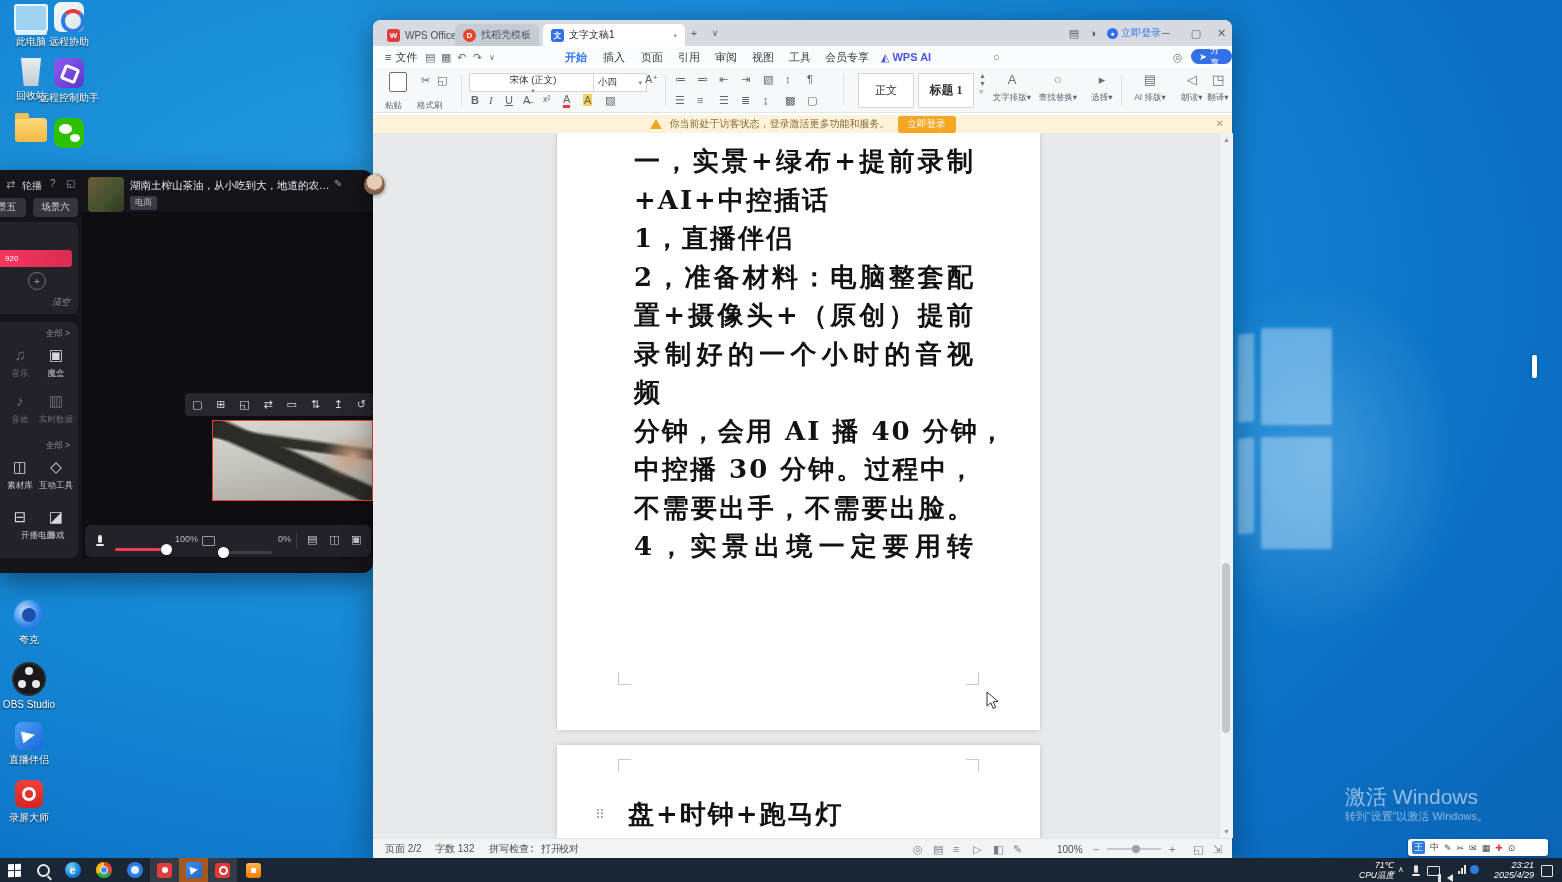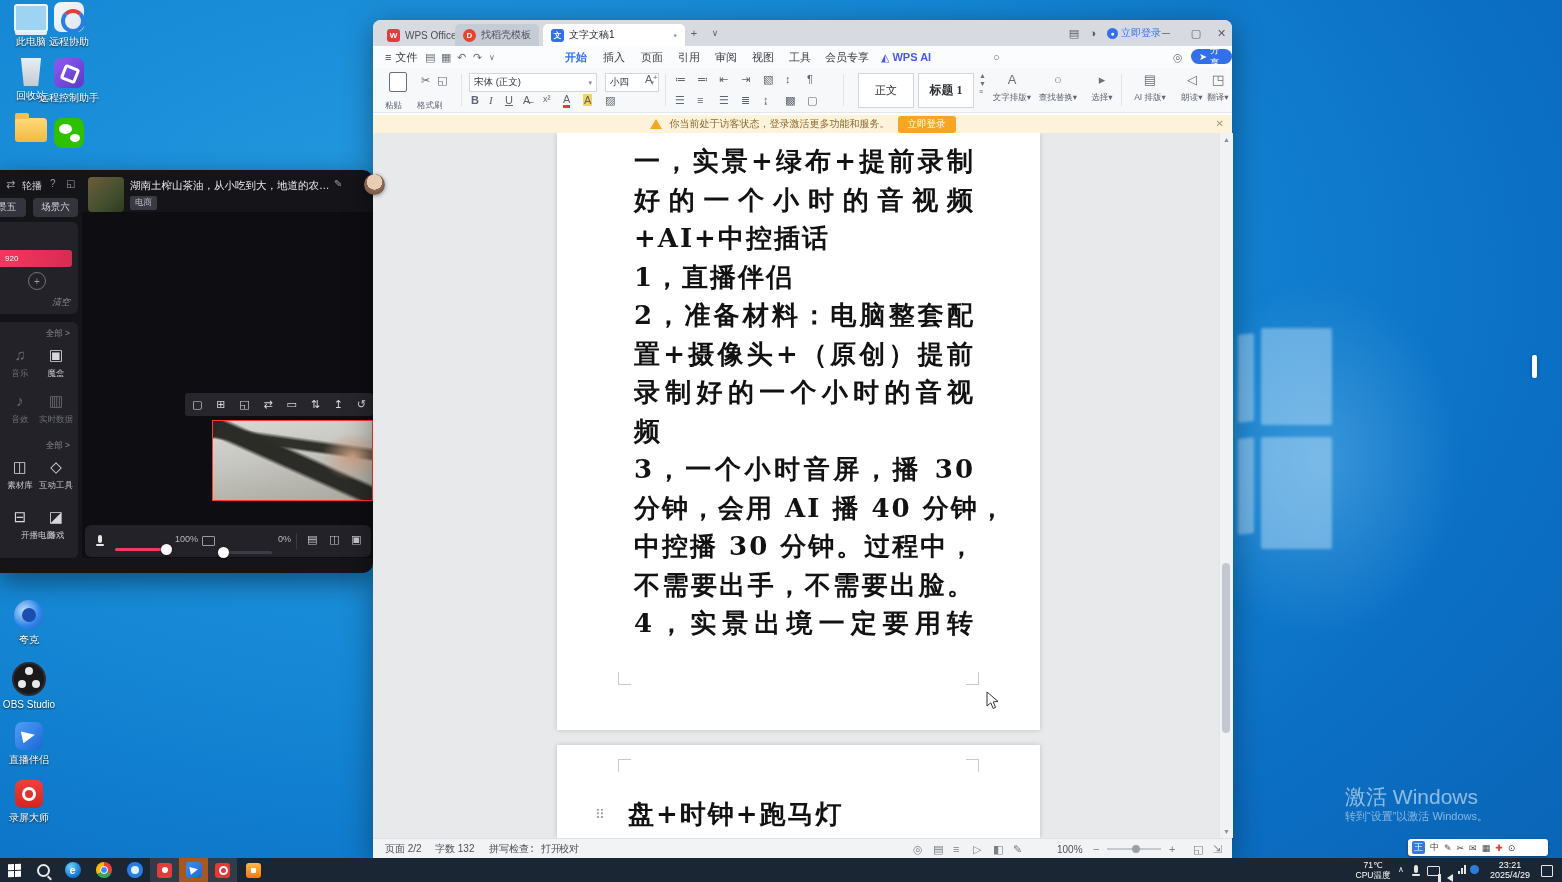--- a/index.html
+++ b/index.html
@@ -112,21 +112,21 @@
   .tkq{width:16px;height:16px;border-radius:50%;background:#2a7de2;position:relative;}
   .tkq::after{content:"";position:absolute;left:4px;top:4px;width:8px;height:8px;border-radius:50%;background:#dff0ff;}
   .tkred{width:15px;height:15px;border-radius:3px;background:#e23c3c;position:relative;}
   .tkred::after{content:"";position:absolute;left:4.5px;top:4.5px;width:6px;height:6px;border-radius:50%;background:#fff;}
   .tkzb{width:16px;height:16px;border-radius:3px;background:linear-gradient(135deg,#3e8ef0,#1f66d0);position:relative;}
   .tkzb::after{content:"";position:absolute;left:4px;top:4px;width:0;height:0;border-left:8px solid #fff;border-top:4px solid transparent;border-bottom:4px solid transparent;transform:rotate(-12deg);}
   .tko{width:15px;height:15px;border-radius:3px;background:#e53935;position:relative;}
   .tko::after{content:"";position:absolute;left:3.5px;top:3.5px;width:5px;height:5px;border:2.5px solid #fff;border-radius:50%;}
   .tkor{width:15px;height:15px;border-radius:3px;background:linear-gradient(180deg,#ffb74d,#f57c00);position:relative;}
   .tkor::after{content:"";position:absolute;left:5px;top:5px;width:5px;height:5px;background:#fff;border-radius:1px;}
-  .tray-txt{color:#fff;font-size:8.5px;line-height:10px;text-align:center;}
+  .tray-txt{color:#fff;font-size:8.5px;line-height:10px;text-align:right;font-style:italic;}
   .mic-ic{width:4px;height:8px;border-radius:2px;background:#e6e6e6;position:relative;}
   .mic-ic::after{content:"";position:absolute;left:-2px;bottom:-3px;width:8px;height:2px;background:#e6e6e6;border-radius:1px;}
   .mon-ic{width:11px;height:8px;border:1.5px solid #e6e6e6;border-radius:1px;}
   .spk-ic{width:0;height:0;border-top:4px solid transparent;border-bottom:4px solid transparent;border-right:6px solid #e6e6e6;position:relative;}
   .spk-ic::before{content:"";position:absolute;left:-9px;top:-4px;width:3px;height:8px;background:#e6e6e6;}
   .sig{display:flex;align-items:flex-end;gap:1px;}
   .sig div{width:2px;background:#e6e6e6;}
   
   #ime{left:1408px;top:839px;width:132px;height:17px;background:#fff;border-radius:3px;display:flex;align-items:center;gap:5px;padding:0 4px;box-shadow:0 1px 3px rgba(0,0,0,.4);}
   .imek{font-size:9px;color:#444;}
@@ -332,25 +332,25 @@
     </div>
   </div>
 
   <div class="abs wtool">
     <div class="abs" style="left:16px;top:4px;width:16px;height:18px;border:1.5px solid #6a7078;border-radius:2px;background:#fff;"></div>
     <div class="tlbl" style="left:12px;top:32px;">粘贴</div>
     <div class="tg" style="left:48px;top:6px;">✂</div>
     <div class="tg" style="left:64px;top:6px;">◱</div>
     <div class="tlbl" style="left:44px;top:32px;">格式刷</div>
     <div class="tdiv" style="left:88px;"></div>
-    <div class="fbox" style="left:96px;top:5px;width:118px;">
+    <div class="fbox" style="left:96px;top:5px;width:118px;flex-direction:column;">
       <span>宋体 (正文)</span>
         <span style="color:#888;font-size:7px;">▾</span>
     </div>
-    <div class="fbox" style="left:232px;top:5px;width:44px;">
+    <div class="fbox" style="left:220px;top:5px;width:44px;">
       <span>小四</span>
         <span style="color:#888;font-size:7px;">▾</span>
     </div>
     <div class="tg" style="left:272px;top:5px;">A⁺</div>
     <div class="tg" style="left:98px;top:26px;font-weight:bold;">B</div>
     <div class="tg" style="left:116px;top:26px;font-style:italic;font-family:'Liberation Serif',serif;">I</div>
     <div class="tg" style="left:132px;top:26px;text-decoration:underline;">U</div>
     <div class="tg" style="left:150px;top:26px;">A̶</div>
     <div class="tg" style="left:170px;top:26px;font-size:9px;">x²</div>
     <div class="tg" style="left:190px;top:26px;border-bottom:3px solid #e03e3e;line-height:11px;">A</div>
@@ -415,28 +415,26 @@
     <span class="ntx">你当前处于访客状态，登录激活更多功能和服务。</span>
     <span class="nbtn">立即登录</span>
     <span class="abs" style="right:8px;top:3px;font-size:10px;color:#a89a78;">✕</span>
   </div>
 
   <div class="abs wdoc">
 
     <div class="page" style="top:0;height:597px;">
       <div class="abs" style="left:77px;top:9px;">
         <div class="dl">一，实景+绿布+提前录制</div>
-        <div class="dl">好的一个小时的音视频</div>
         <div class="dl s">+AI+中控插话</div>
         <div class="dl s">1，直播伴侣</div>
         <div class="dl">2，准备材料：电脑整套配</div>
         <div class="dl">置+摄像头+（原创）提前</div>
         <div class="dl">录制好的一个小时的音视</div>
         <div class="dl s">频</div>
-        <div class="dl">3，一个小时音屏，播 30</div>
         <div class="dl">分钟，会用 AI 播 40 分钟，</div>
         <div class="dl">中控播 30 分钟。过程中，</div>
         <div class="dl">不需要出手，不需要出脸。</div>
         <div class="dl">4，实景出境一定要用转</div>
       </div>
       <div class="cmark" style="left:61px;top:539px;border-left:1px solid #c9c9c9;border-bottom:1px solid #c9c9c9;"></div>
       <div class="cmark" style="left:409px;top:539px;border-right:1px solid #c9c9c9;border-bottom:1px solid #c9c9c9;"></div>
     </div>
 
     <div class="page" style="top:612px;height:93px;">

